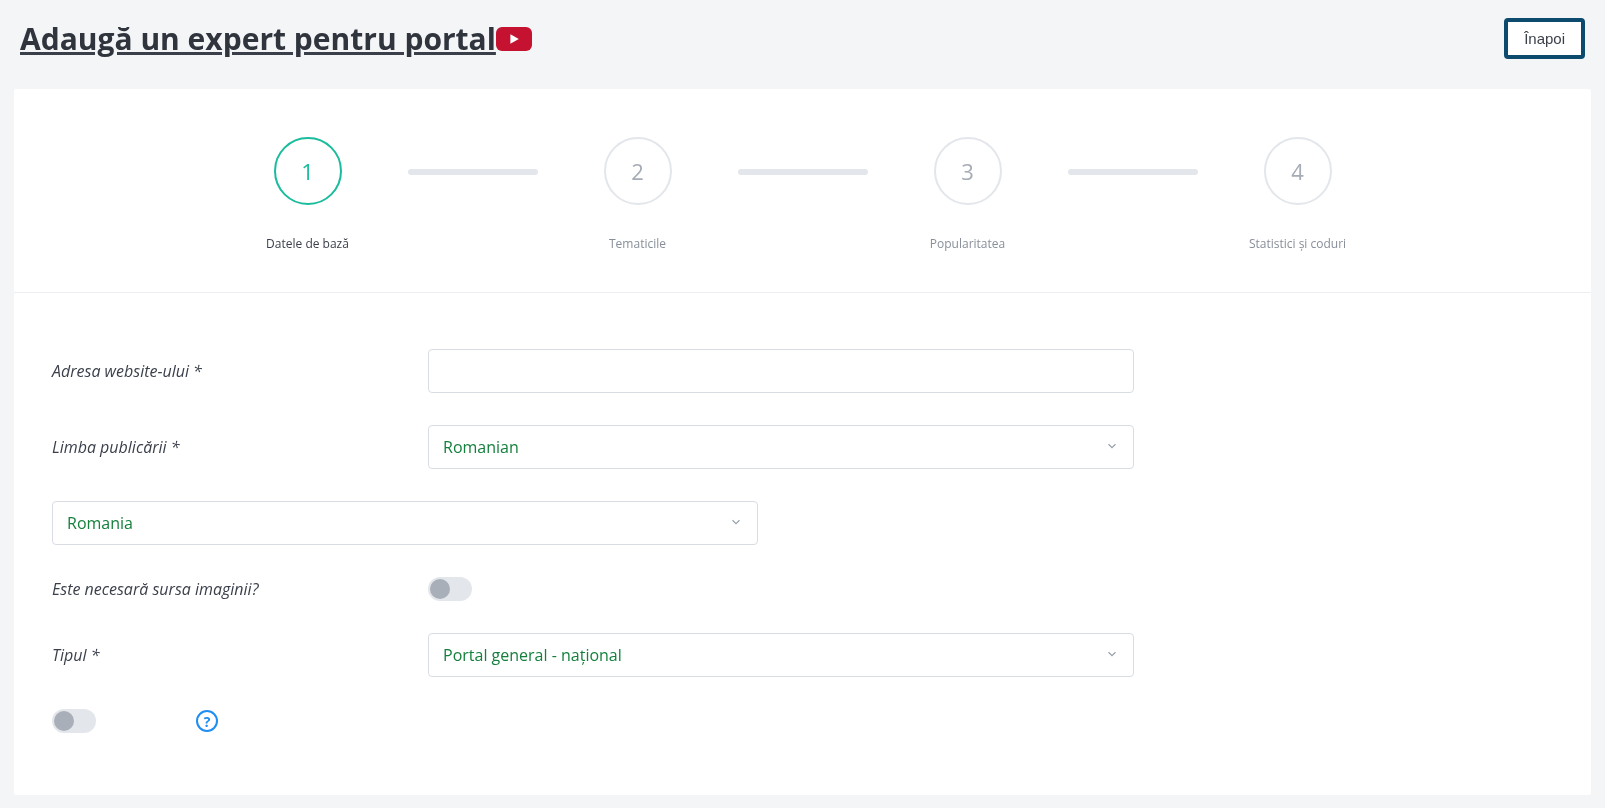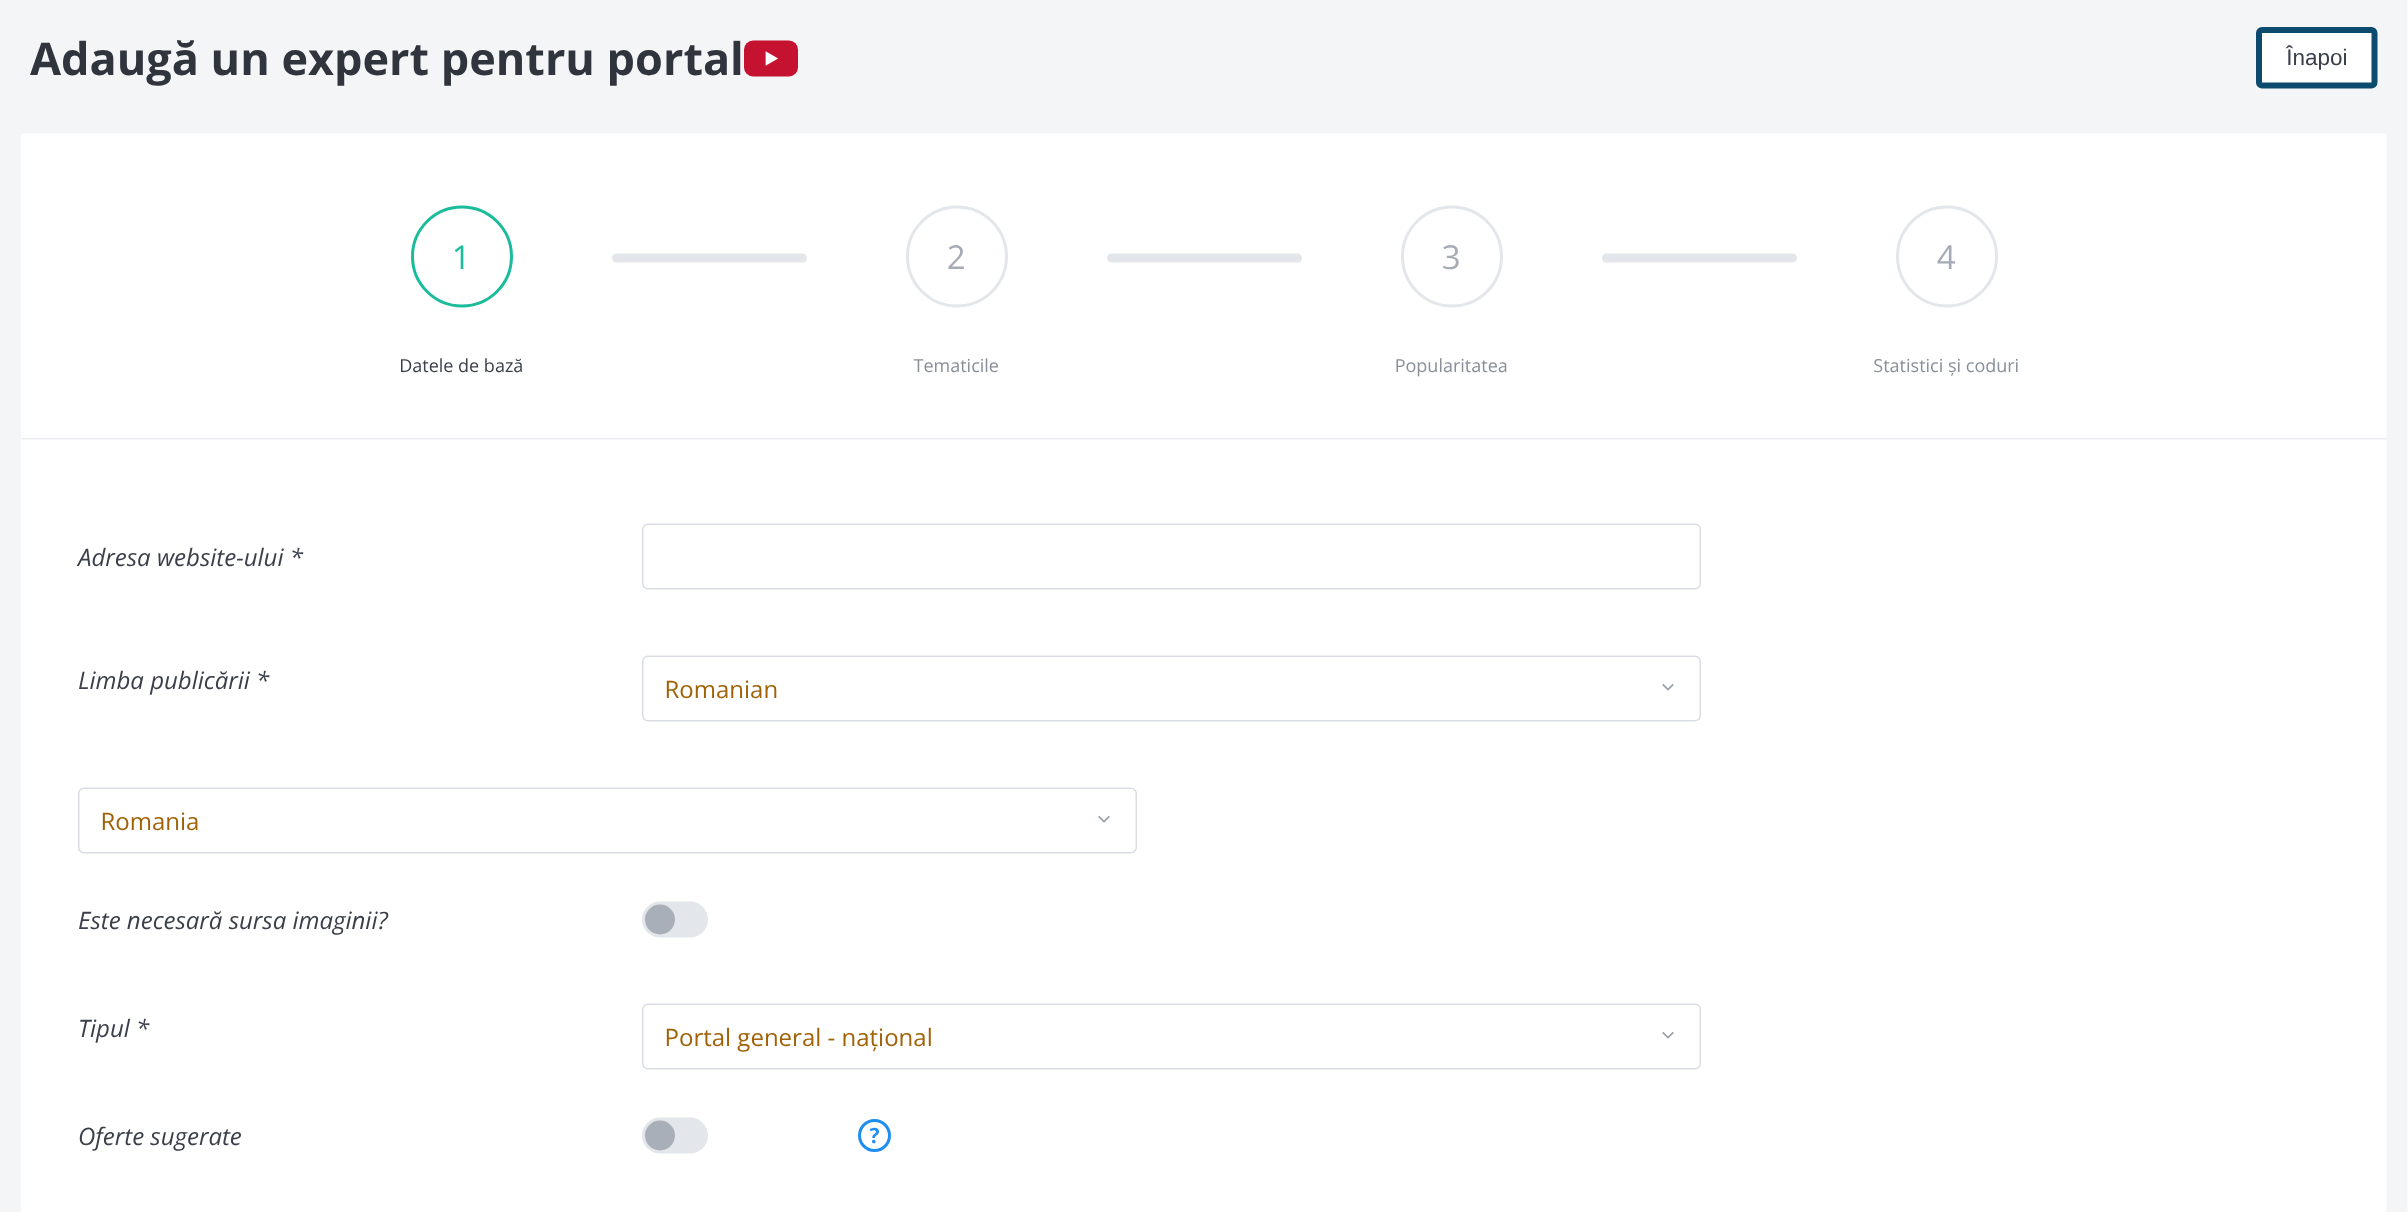--- a/index.html
+++ b/index.html
@@ -11,20 +11,21 @@
   }
   .header {
     display: flex;
     align-items: center;
     justify-content: space-between;
     padding: 18px 20px 30px 20px;
   }
   .header-left {
     display: flex;
     align-items: center;
+    text-decoration: underline;
   }
   .page-title {
     font-size: 30px;
     font-weight: 700;
     color: #2f343d;
   }
   .yt-badge {
     width: 36px;
     height: 24px;
     background: #c41230;
@@ -122,27 +123,26 @@
     color: #3a3f4a;
     background: #fff;
   }
   .select {
     width: 100%;
     height: 44px;
     border: 1px solid #d9dde3;
     border-radius: 4px;
     padding: 0 40px 0 14px;
     font-size: 16px;
-    color: #a16207;
+    color: #15803d;
     background: #fff;
     display: flex;
     align-items: center;
     position: relative;
     cursor: pointer;
-    margin-top: 12px;
   }
   .select .chev {
     position: absolute;
     right: 14px;
     top: 50%;
     transform: translateY(-50%);
     color: #9aa1ab;
   }
   .toggle {
     width: 44px;
@@ -272,21 +272,20 @@
           <span class="chev">
             <svg width="14" height="14" viewBox="0 0 24 24" fill="none" stroke="currentColor" stroke-width="2">
                 <polyline points="6 9 12 15 18 9"></polyline>
               </svg>
           </span>
         </div>
       </div>
     </div>
 
     <div class="form-row">
-      <div class="form-label">Oferte sugerate</div>
       <div class="form-control toggle-wrap">
         <div class="toggle">
           <div class="toggle-knob"></div>
         </div>
         <div class="help-ic">?</div>
       </div>
     </div>
 
   </div>
 </div>

